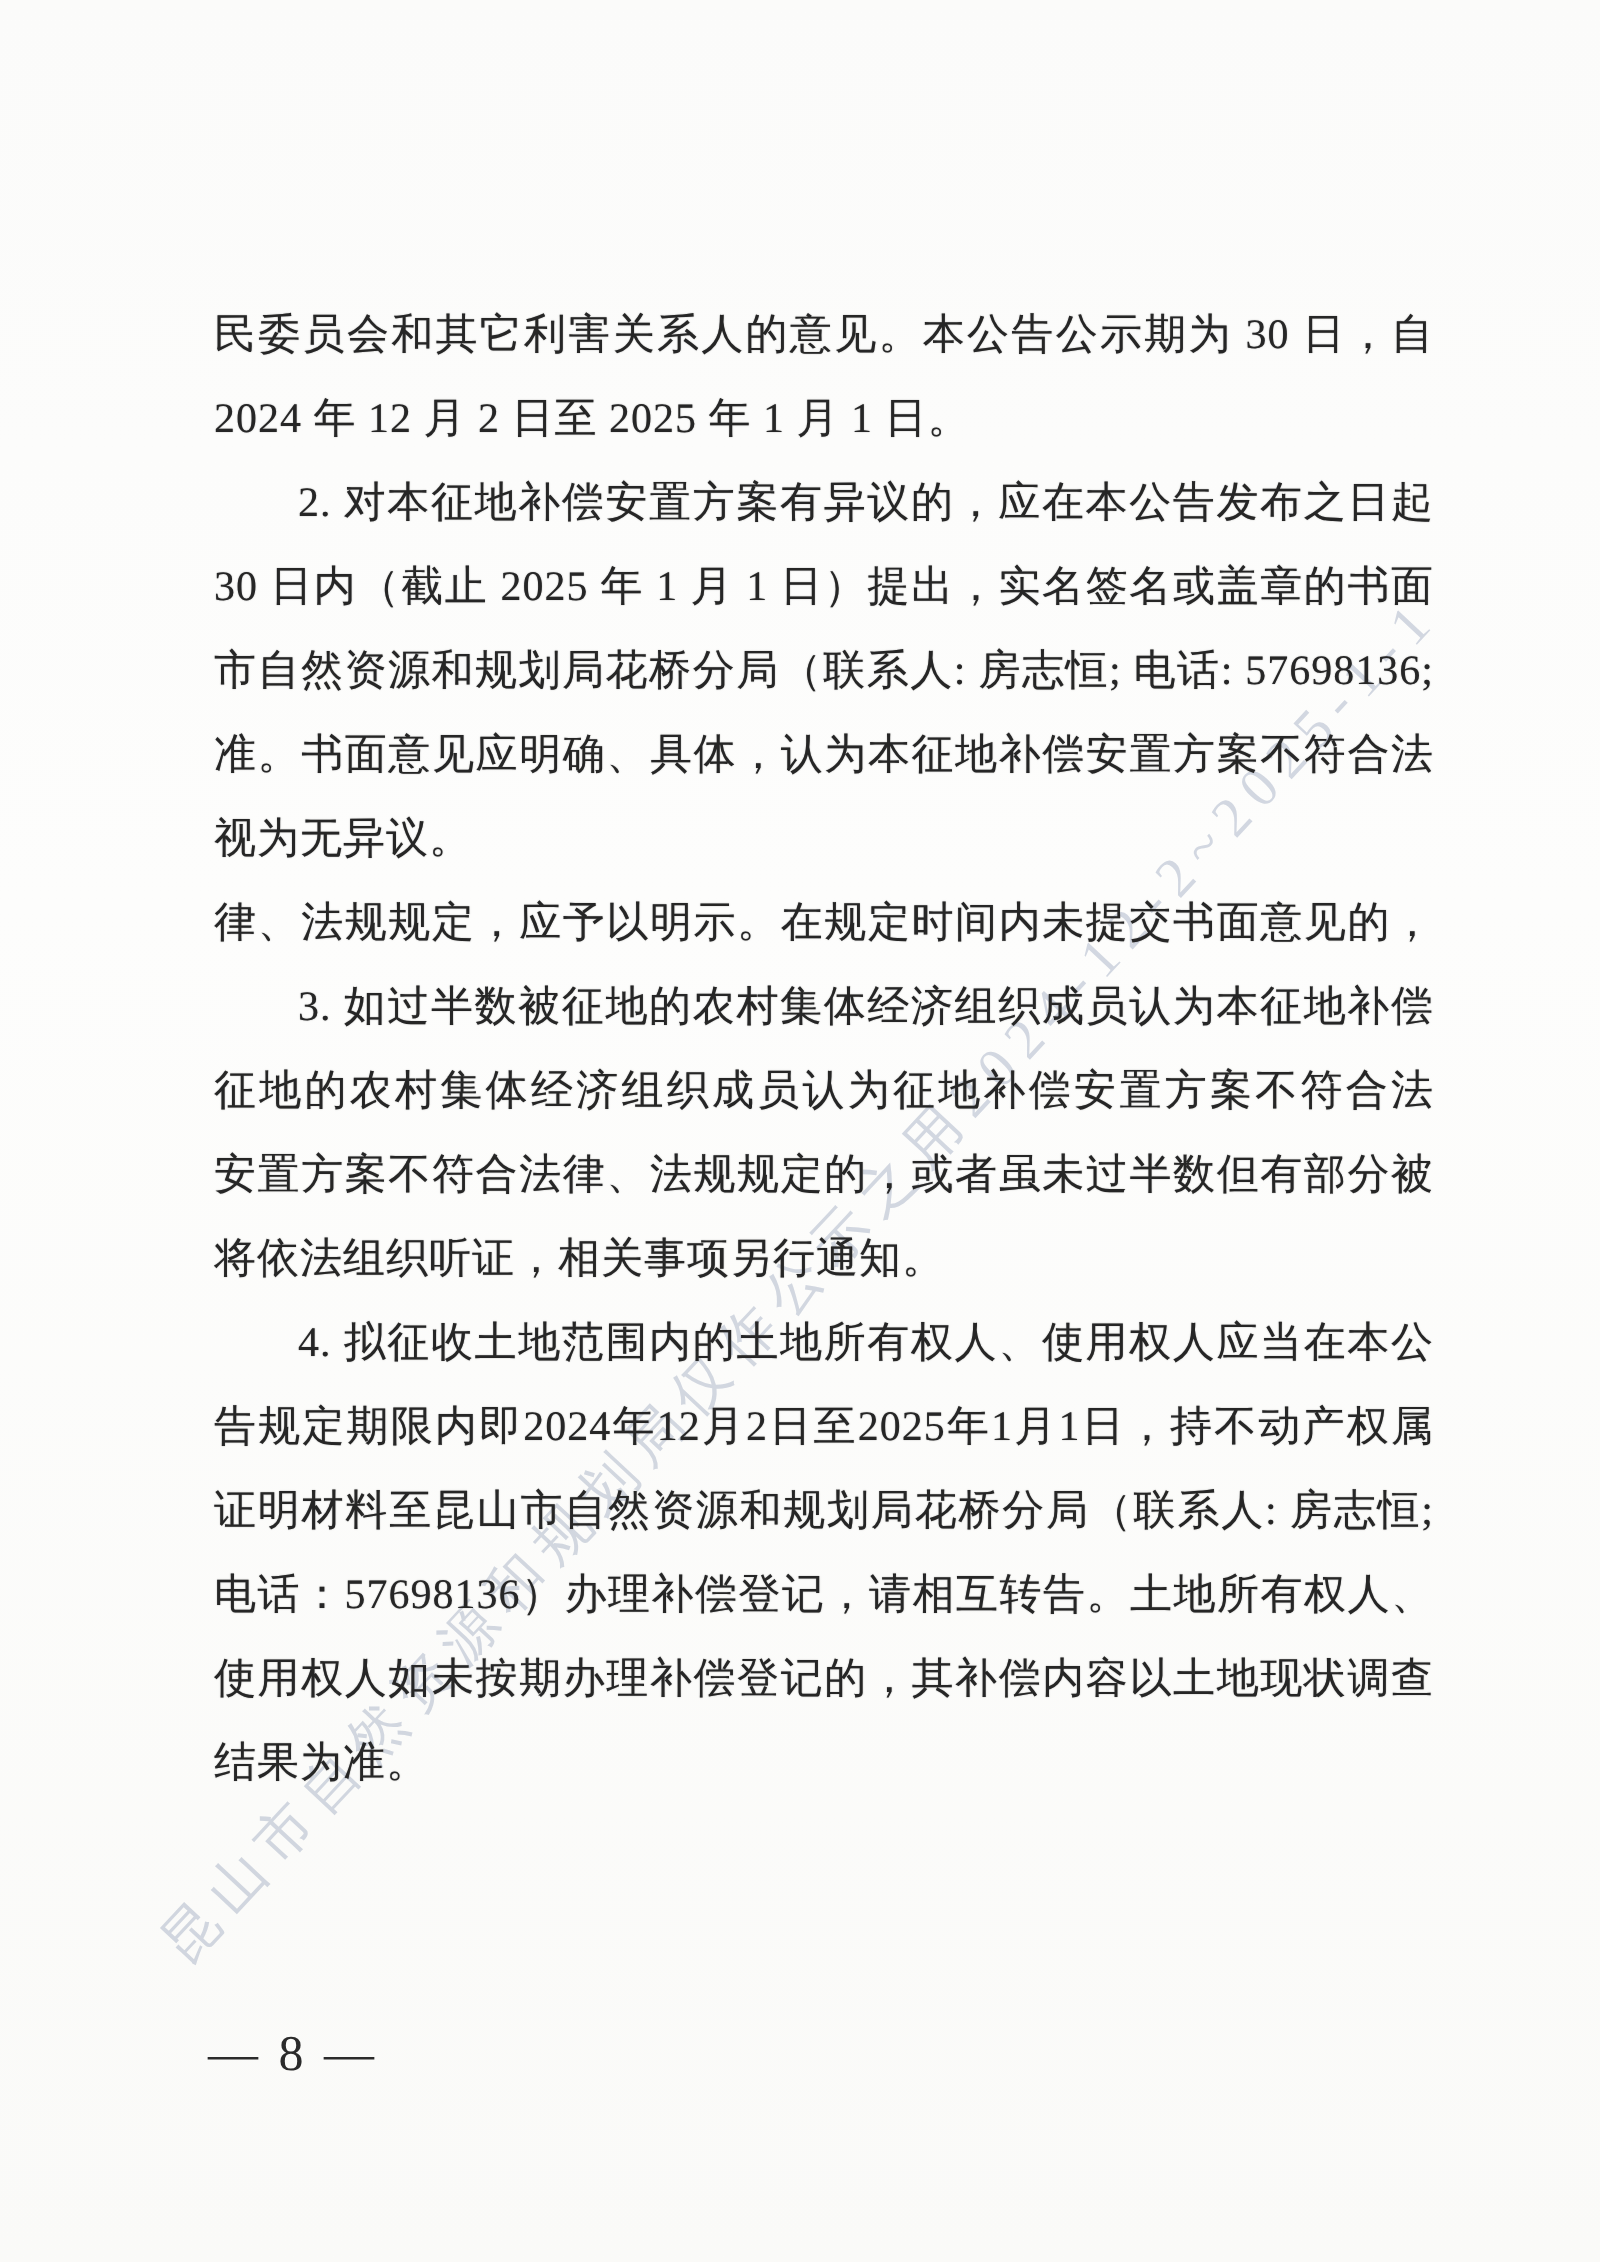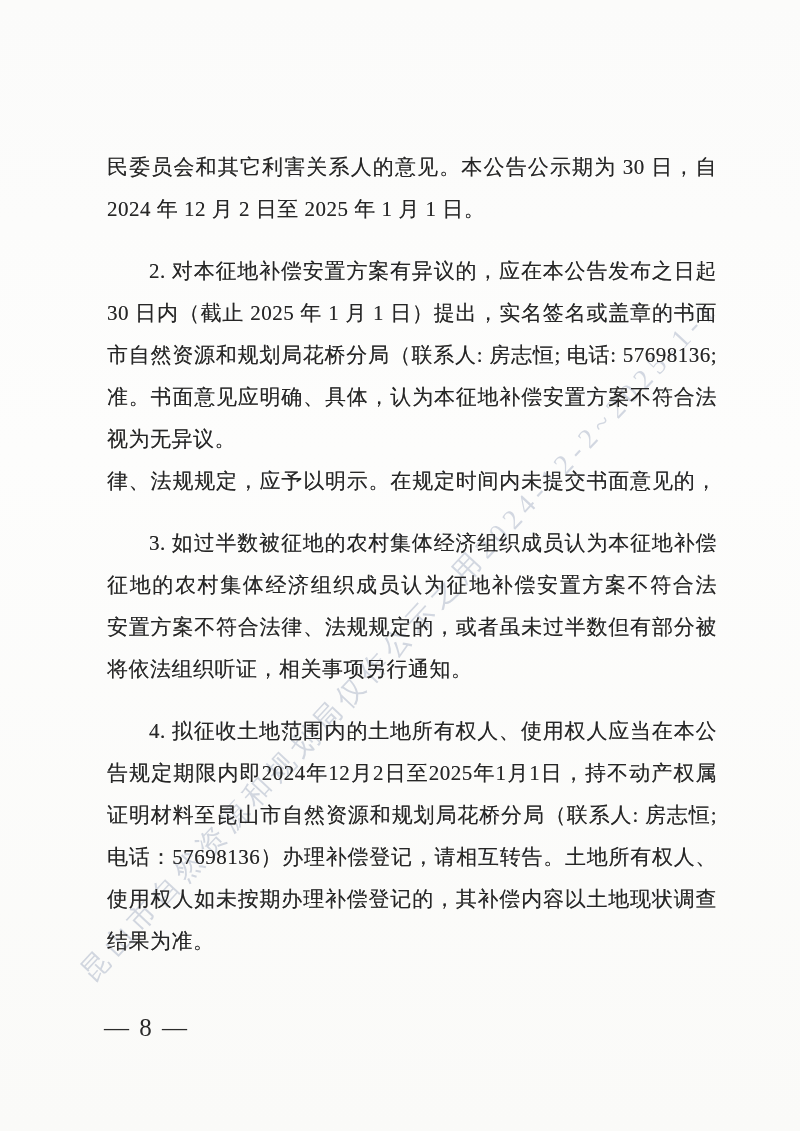--- a/index.html
+++ b/index.html
@@ -35,21 +35,20 @@
     letter-spacing: 0.5px;
     text-shadow: 0 0 0.6px rgba(40,40,40,0.55);
   }
   .line.fill {
     text-align: justify;
     text-align-last: justify;
     text-justify: inter-character;
   }
   .line.indent {
     text-indent: 2em;
-    margin-top: 20px;
   }
   .watermark {
     position: absolute;
     left: 50%;
     top: 640px;
     transform: translate(-50%, -50%) rotate(-47deg);
     transform-origin: center center;
     white-space: nowrap;
     font-size: 28px;
     letter-spacing: 6px;

